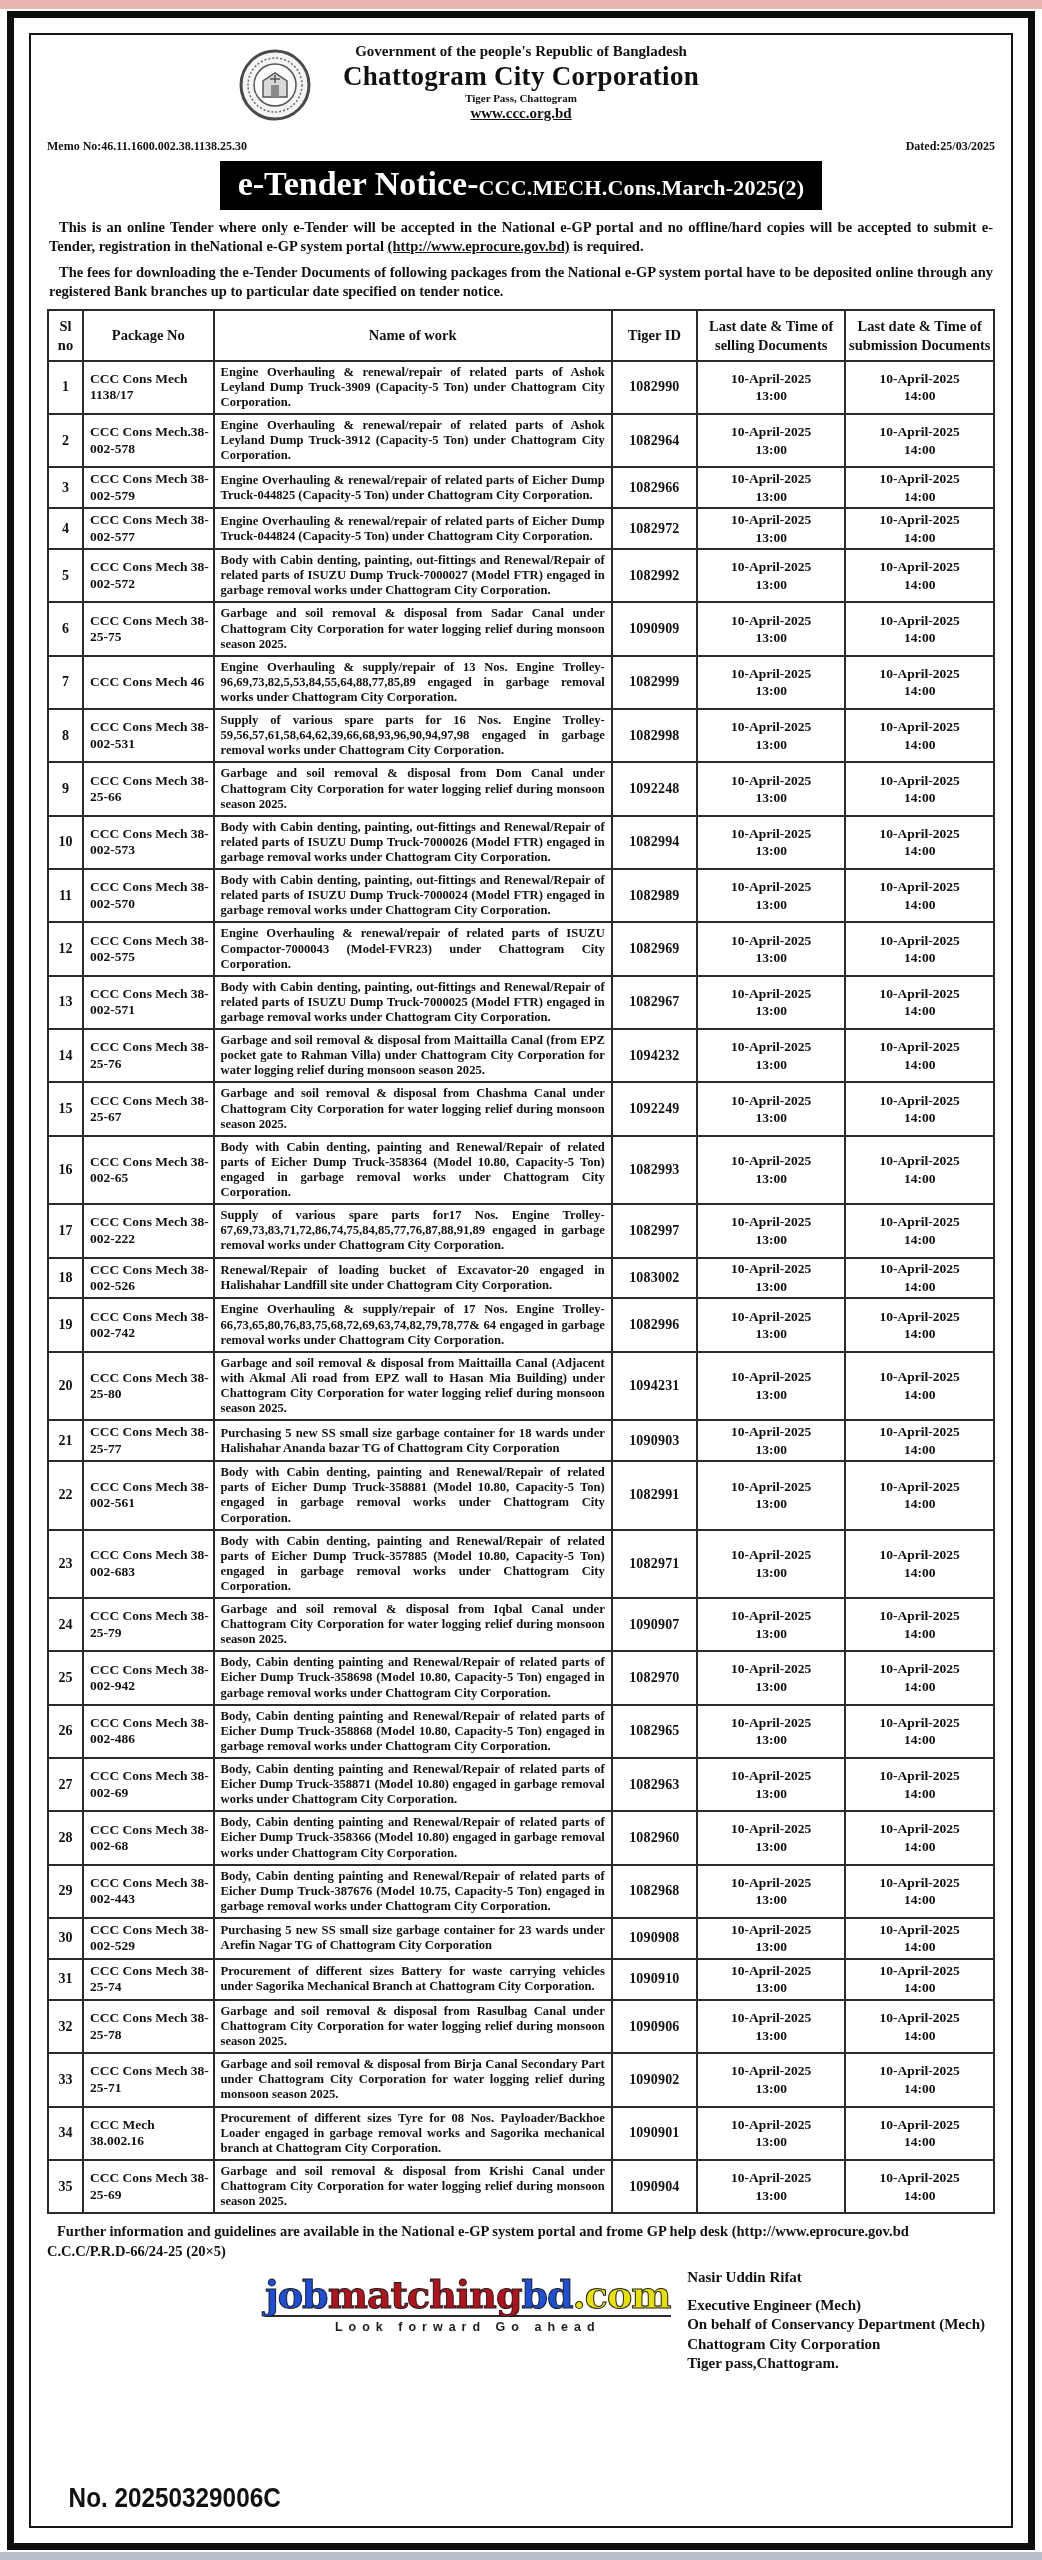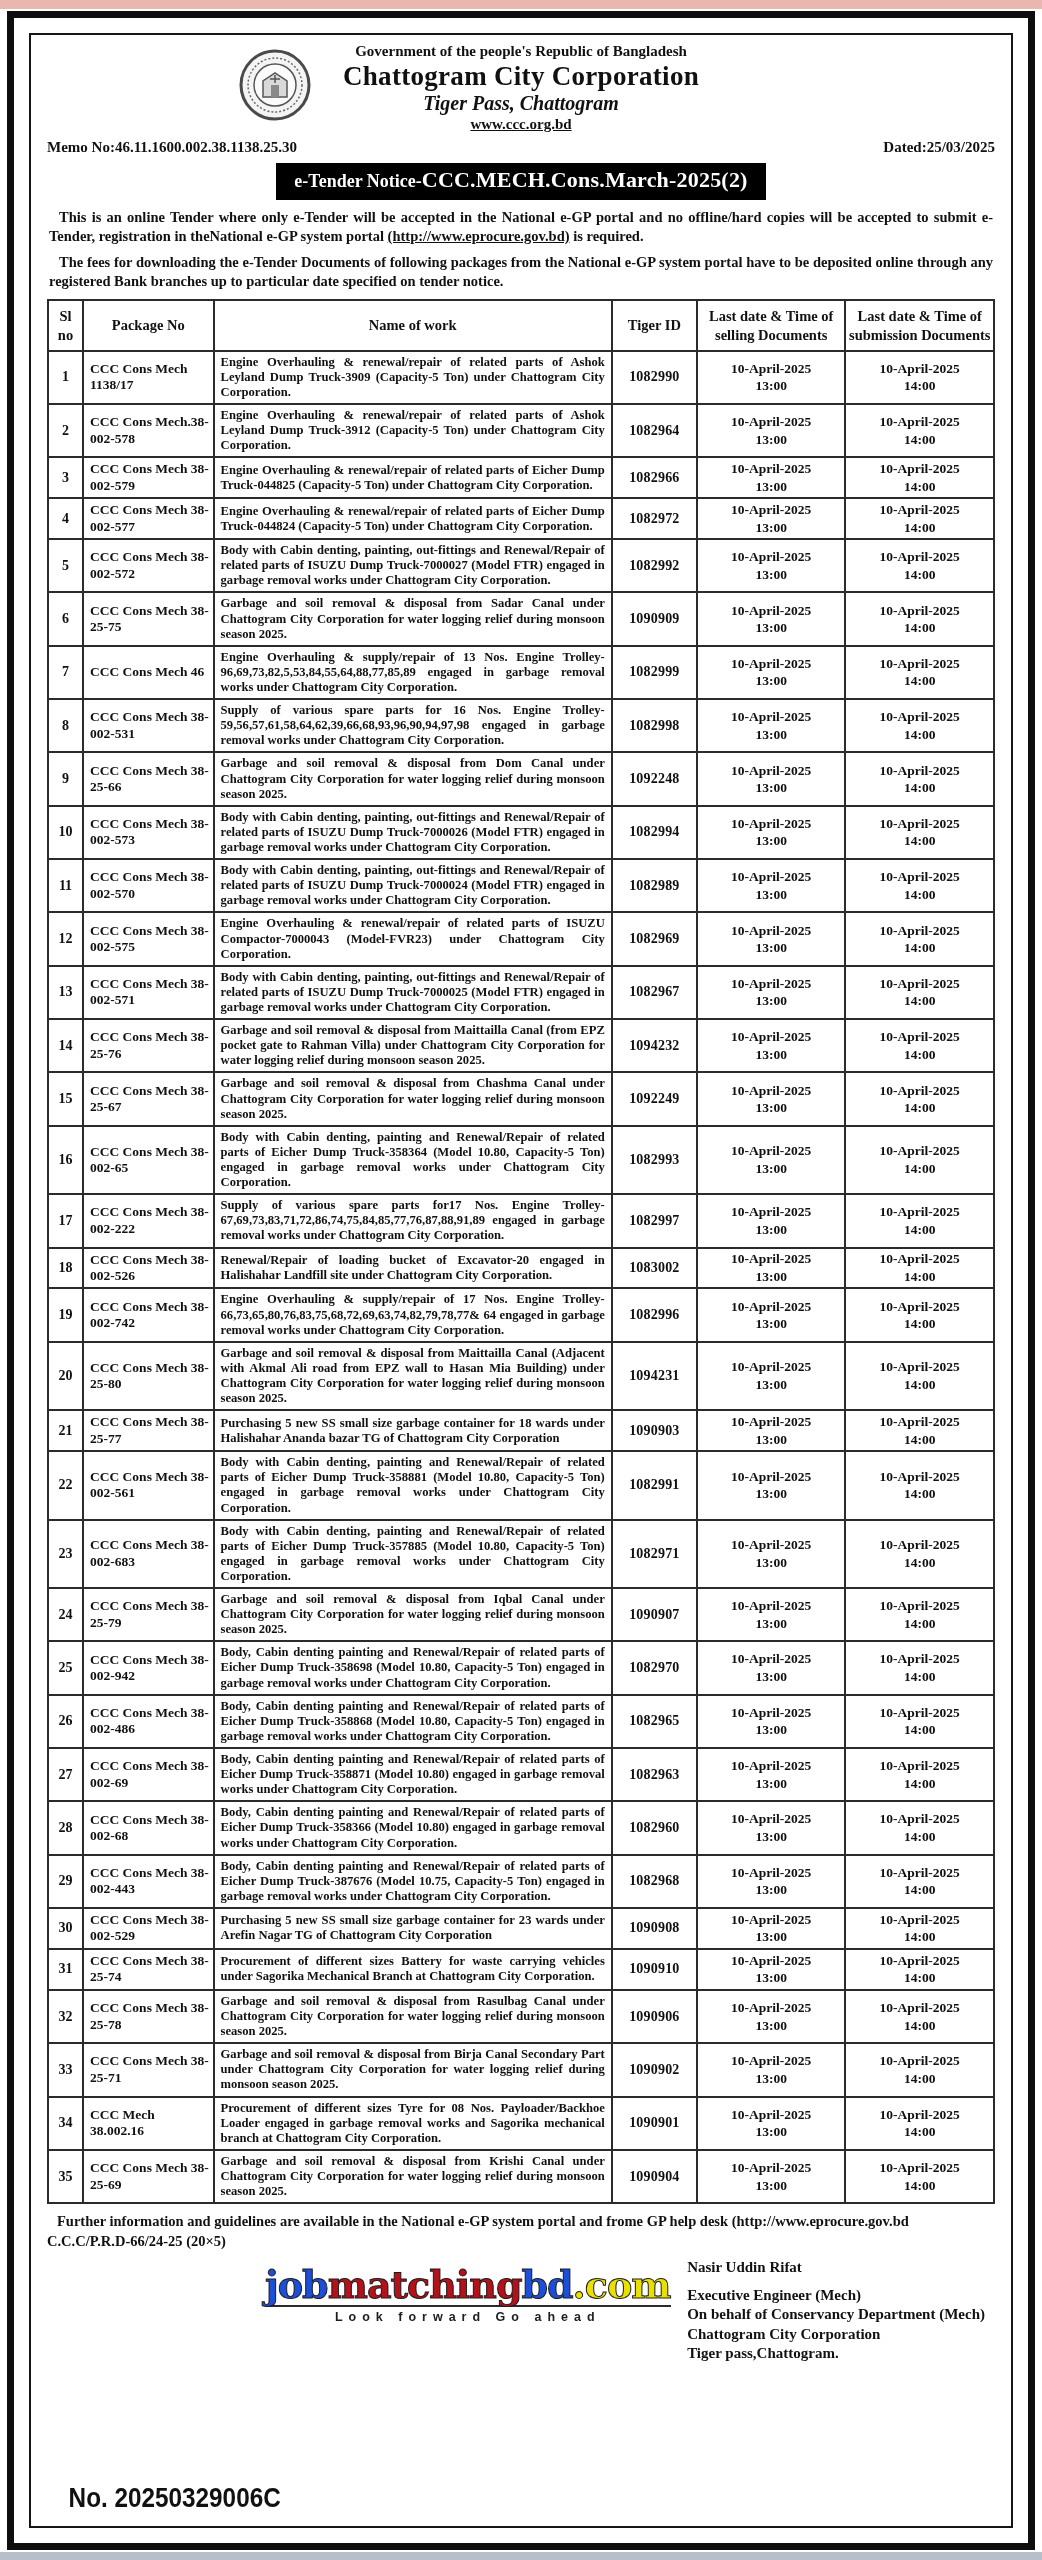--- a/index.html
+++ b/index.html
@@ -16,26 +16,26 @@
   }
   .doc-inner {
     border:2px solid #161616; height:100%; padding:6px 16px 8px 16px;
     display:flex; flex-direction:column;
   }
   
   .org-header { position:relative; text-align:center; padding-top:2px; min-height:96px; }
   .seal { position:absolute; left:192px; top:8px; width:72px; height:72px; }
   .gov-line { font-size:15px; font-weight:bold; }
   .org-name { font-size:27px; font-weight:bold; letter-spacing:.3px; margin-top:1px; }
-  .addr { font-size:20px; font-weight:bold;font-style:italic; }
+  .addr { font-size:11px; font-weight:bold; }
   .web { font-size:15px; font-weight:bold; text-decoration:underline; display:inline-block; }
-  .memo-row { display:flex; justify-content:space-between; font-weight:bold; font-size:15px; margin-top:2px; }
+  .memo-row { display:flex; justify-content:space-between; font-weight:bold; font-size:12px; margin-top:2px; }
   .title-wrap { text-align:center; margin:7px 0 5px; }
   .title { display:inline-block; background:#000; color:#fff; font-weight:bold; padding:4px 18px 7px; }
-  .title .t1 { font-size:18px;margin-top:36px; }
+  .title .t1 { font-size:34px;margin-top:36px; }
   .title .t2 { font-size:22px; letter-spacing:.2px; }
   .para { font-weight:bold; font-size:14.5px; line-height:1.3; text-align:justify; margin:3px 2px 0; text-indent:10px; }
   .para + .para { margin-top:7px;font-family:Liberation Serif, serif; }
   .ulink { text-decoration:underline; }
   
   table { width:100%; border-collapse:collapse; margin-top:9px; table-layout:fixed; }
   th, td { border:2px solid #2b2b2b; font-weight:bold; vertical-align:middle; }
   thead th { font-size:14.5px; line-height:1.25; text-align:center; padding:6px 2px; }
   td.c-sl  { text-align:center; font-size:14px; }
   td.c-pkg { font-size:13.5px; line-height:1.22; padding:3px 3px 3px 6px; word-wrap:break-word; }

